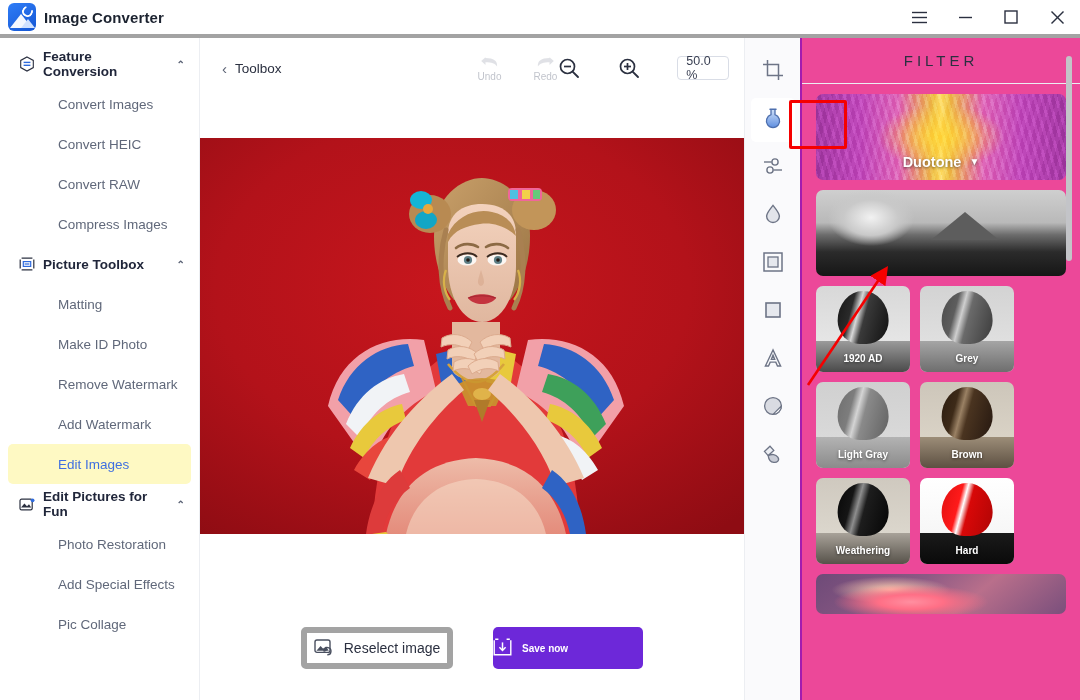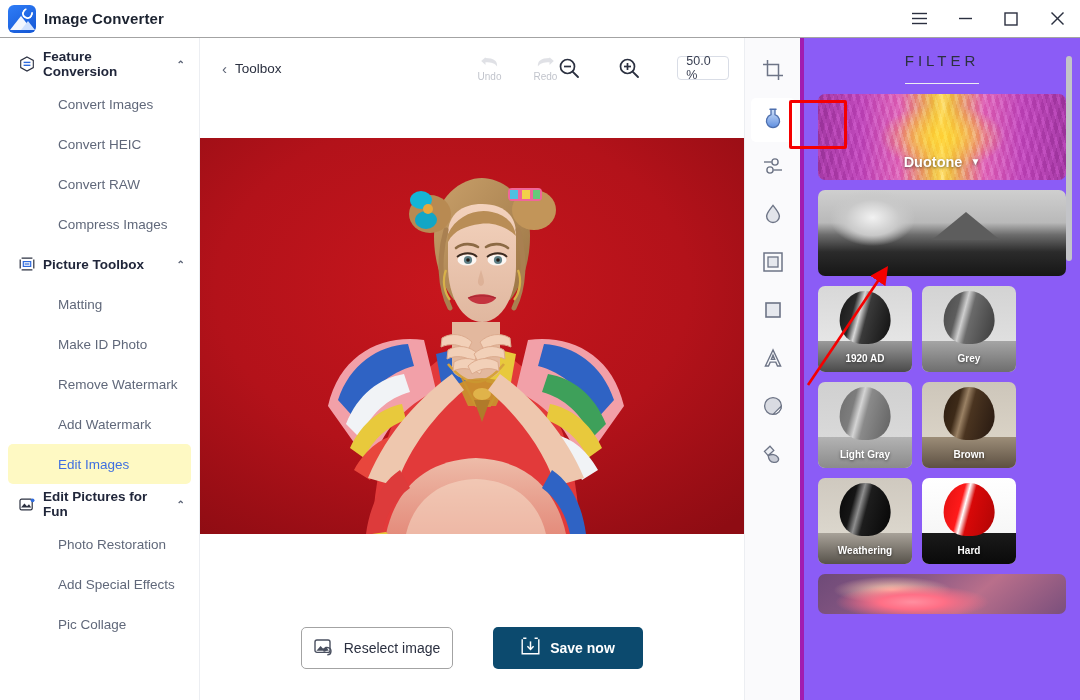--- a/index.html
+++ b/index.html
@@ -16,21 +16,21 @@
     display: flex;
     flex-direction: column;
   }
 
   
   .titlebar {
     height: 38px;
     display: flex;
     align-items: center;
     background: #ffffff;
-    border-bottom: 1px solid #a3a3a3;
+    border-bottom: 4px solid #a3a3a3;
     flex: 0 0 38px;
     position: relative;
     z-index: 5;
   }
   .logo-wrap { display: flex; align-items: center; padding-left: 8px; gap: 8px; }
   .logo {
     width: 28px; height: 28px; border-radius: 6px;
     background: linear-gradient(150deg, #2f7df7 0%, #1456d4 100%);
     position: relative; overflow: hidden;
     flex: 0 0 28px;
@@ -137,28 +137,28 @@
     background: #b8131a;
   }
   .actions {
     height: 96px; flex: 0 0 96px;
     display: flex; align-items: center; justify-content: center; gap: 40px;
     padding-bottom: 8px;
   }
   .btn-reselect {
     display: flex; align-items: center; justify-content: center; gap: 10px;
     width: 152px; height: 42px;
-    border: 1px solid #a3a3a3; border-radius: 5px;
+    border: 6px solid #a3a3a3; border-radius: 5px;
     background: #ffffff; color: #2b3040; font-size: 14px;
   }
   .btn-save {
-    display: flex; align-items: center; justify-content: center; gap: 10px;
+    display: flex; align-items: center; gap: 10px;
     width: 150px; height: 42px;
     border-radius: 5px;
-    background: #0c4a6e; color: #ffffff; font-size: 14px; font-weight: bold;
+    background: #6d28d9; color: #ffffff; font-size: 10px; font-weight: bold;
   }
 
   
   .tool-rail {
     width: 56px; flex: 0 0 56px;
     background: #fafafc;
     border-left: 1px solid #eceef2;
     display: flex; flex-direction: column; align-items: center;
     padding-top: 12px; gap: 4px;
     position: relative;
@@ -167,25 +167,24 @@
     width: 44px; height: 44px;
     display: flex; align-items: center; justify-content: center;
     border-radius: 5px;
     color: #6d7486;
   }
   .tool-btn.selected { background: #ffffff; }
 
   
   .filter-panel {
     width: 280px; flex: 0 0 280px;
-    background: #8b5cf6;
+    background: #ec4899;
     display: flex; flex-direction: column;
-    border-left: 4px solid #a21caf;
+    border-left: 2px solid #a21caf;
     position: relative;
-    align-items: center;
   }
   .filter-title {
     height: 46px; flex: 0 0 46px;
     display: flex; align-items: center; justify-content: center;
     font-size: 15px; letter-spacing: 4px; color: #2b3040;
     border-bottom: 1px solid #eceef2;
   }
   .filter-scroll {
     flex: 1 1 auto; overflow: hidden;
     padding: 10px 14px 0 14px;

